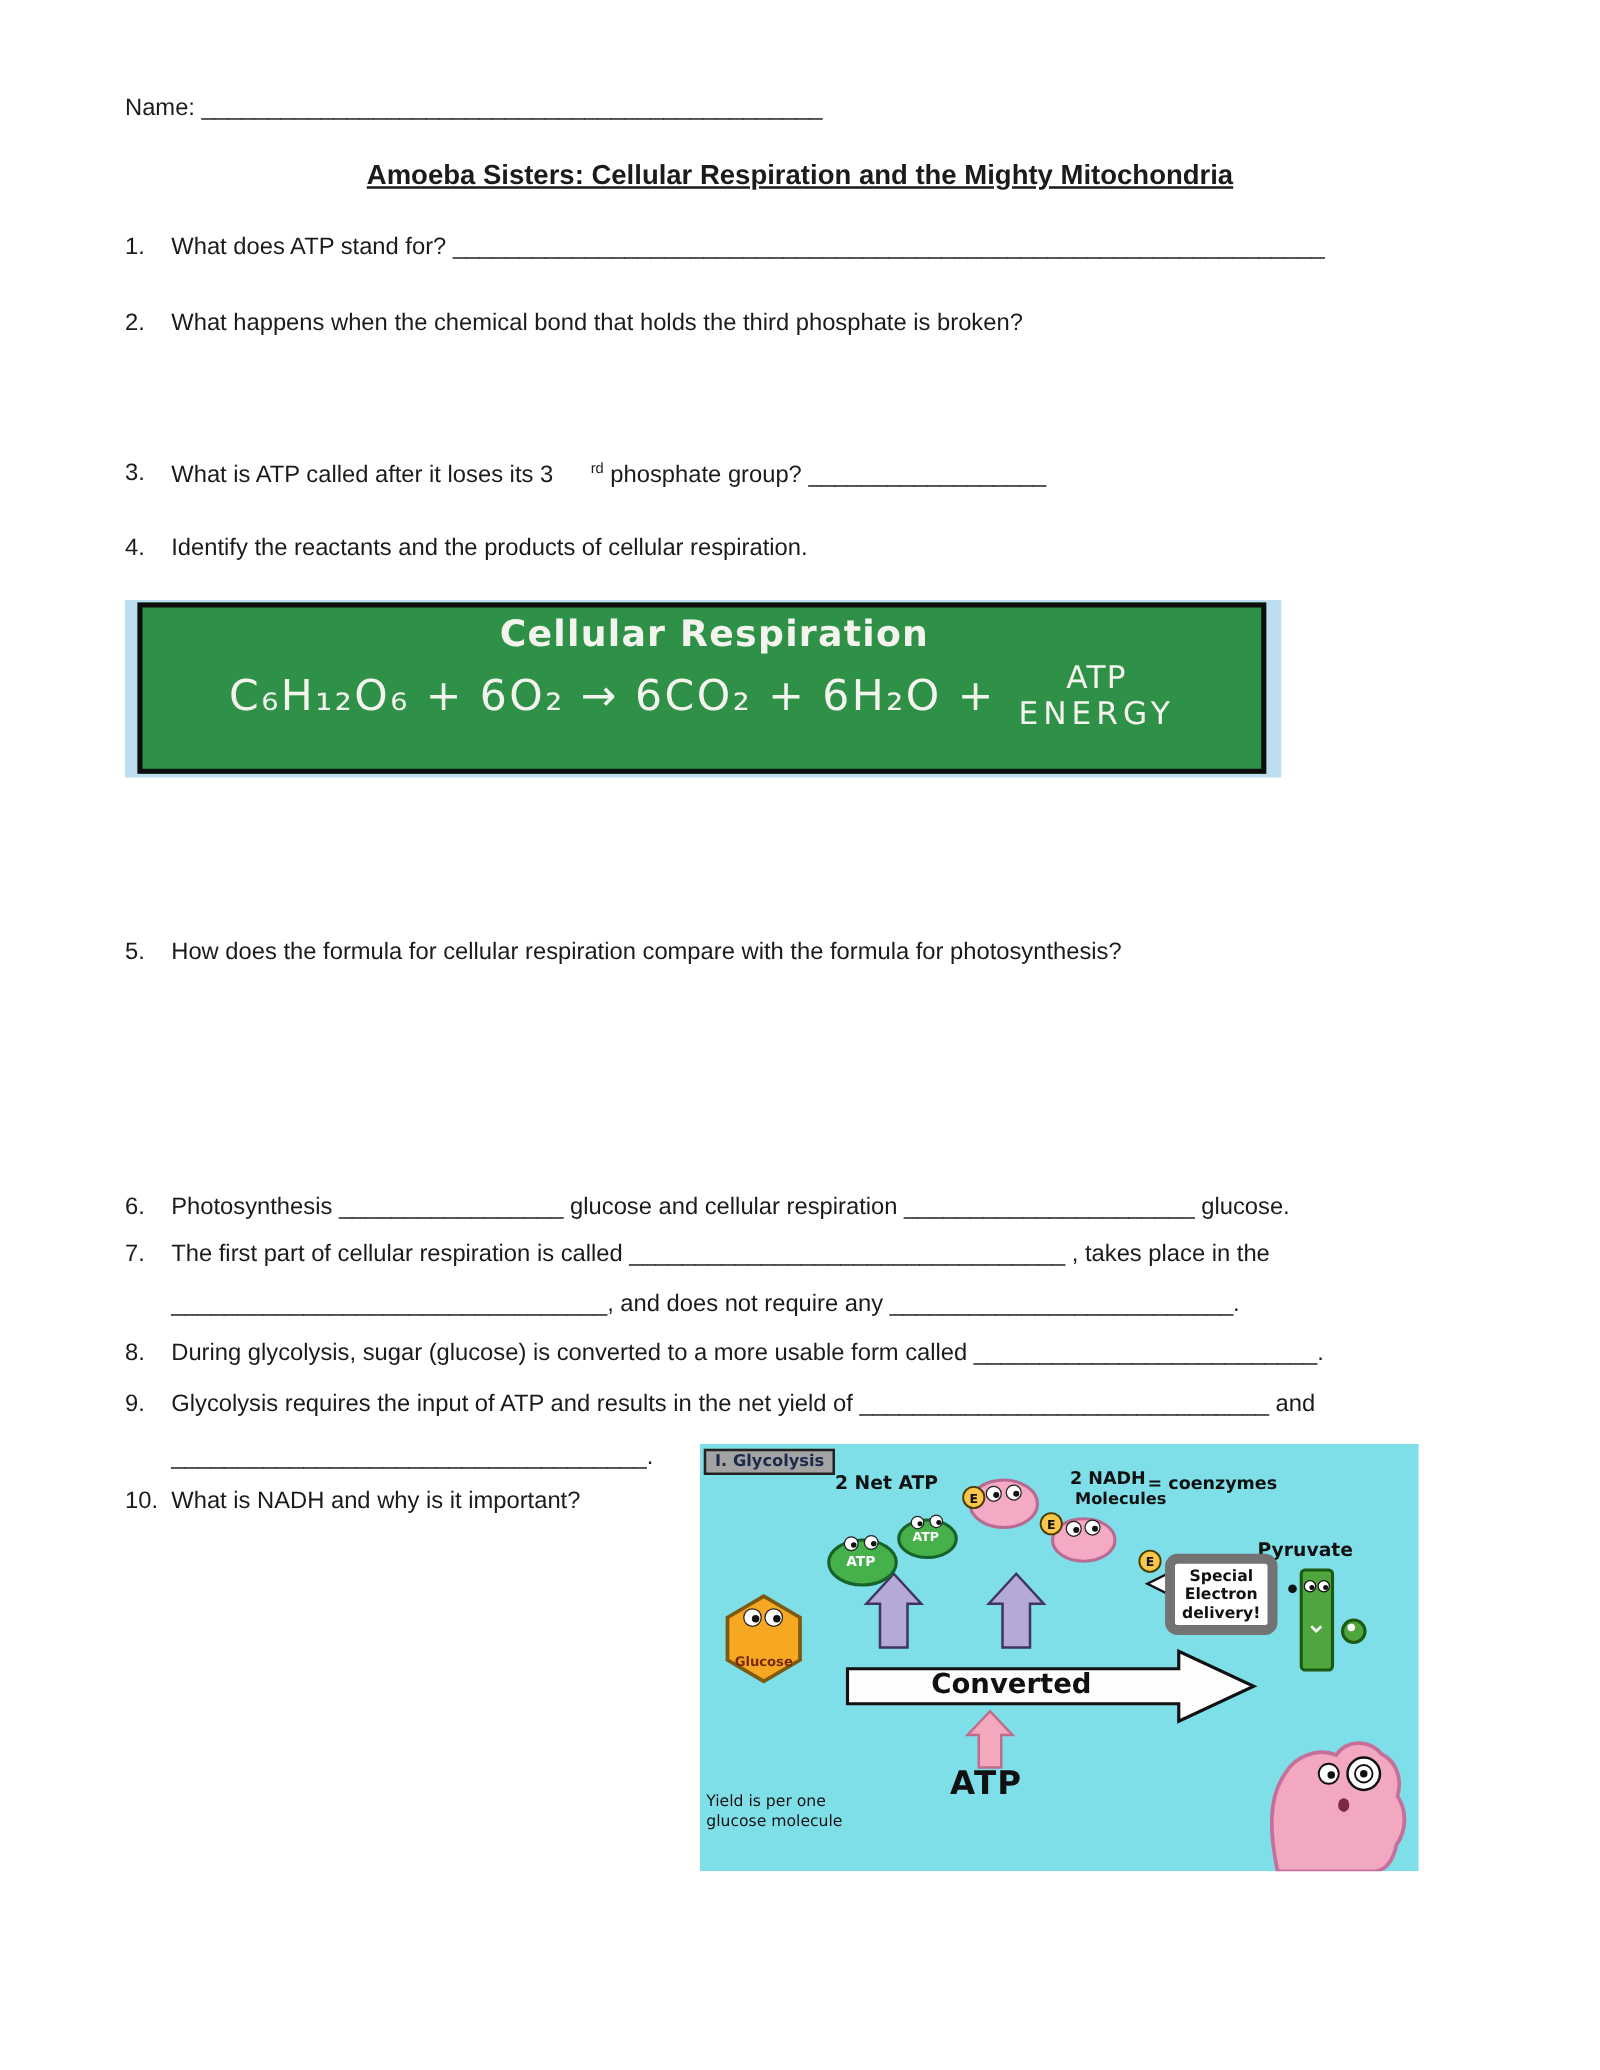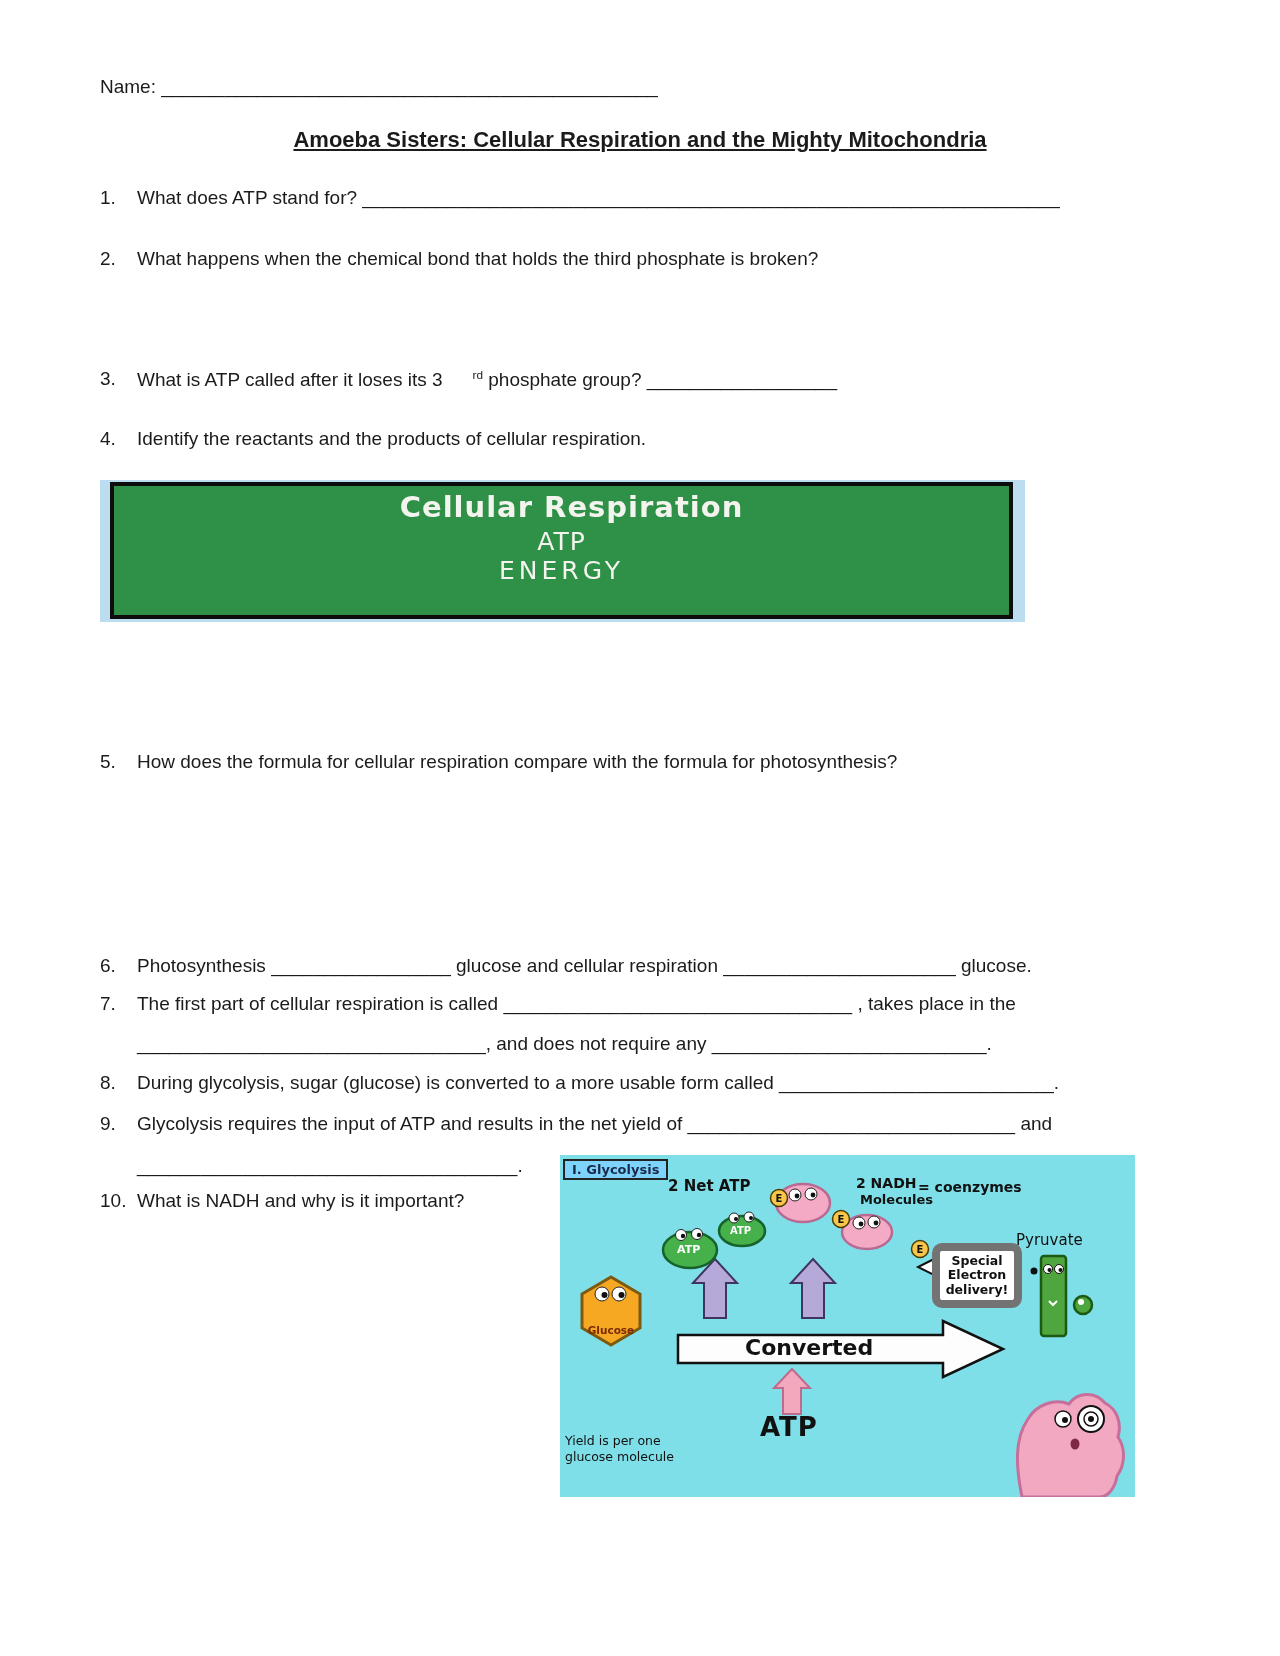--- a/index.html
+++ b/index.html
@@ -21,28 +21,28 @@
   .board{flex:1;margin:2px 12px 3px 10px;background:#2f9147;border:4px solid #0d0d0d;box-sizing:border-box;color:#f4f4ee;}
   .board-title{text-align:center;font-family:"DejaVu Sans",sans-serif;font-weight:700;font-size:29px;margin-top:4px;letter-spacing:1px;padding-left:20px;}
   .board-formula{display:flex;align-items:center;justify-content:center;gap:18px;font-family:"DejaVu Sans",sans-serif;font-size:34px;margin-top:4px;letter-spacing:2px;}
   .atp-stack{display:inline-flex;flex-direction:column;align-items:center;font-size:25px;line-height:1.15;letter-spacing:1px;}
   .atp-stack .energy{letter-spacing:4px;}
 
   
   .cartoon{left:560px;top:1155px;width:575px;height:342px;}
   .cartoon svg{position:absolute;left:0;top:0;}
   .ov{position:absolute;font-family:"DejaVu Sans",sans-serif;color:#111;}
-  .stage-label{left:3px;top:4px;background:#7dd3fc;border:2px solid #222;padding:1px 7px;font-weight:700;font-size:13px;color:#1c2a4a;}
+  .stage-label{left:3px;top:4px;background:#a3a3a3;border:2px solid #222;padding:1px 7px;font-weight:700;font-size:13px;color:#1c2a4a;}
   .net-atp{left:108px;top:22px;font-weight:700;font-size:15px;}
   .atp1{left:117px;top:88px;font-weight:700;font-size:11px;color:#fff;}
   .atp2{left:170px;top:70px;font-weight:700;font-size:10px;color:#fff;}
   .nadh1{left:296px;top:20px;font-weight:700;font-size:14px;}
   .nadh2{left:300px;top:37px;font-weight:700;font-size:13px;}
   .coenz{left:358px;top:24px;font-weight:700;font-size:14px;}
-  .pyru{left:456px;top:76px;font-weight:400;font-size:15px;}
+  .pyru{left:446px;top:76px;font-weight:700;font-size:15px;}
   .bubble{left:372px;top:88px;width:90px;background:#fff;border:8px solid #737373;border-radius:10px;padding:3px 2px;
           font-weight:700;font-size:12.5px;text-align:center;white-space:pre-line;line-height:1.15;box-sizing:border-box;}
   .converted{left:185px;top:180px;font-weight:700;font-size:22px;}
   .atp-big{left:200px;top:257px;font-weight:800;font-size:26px;letter-spacing:1px;}
   .yield{left:5px;top:278px;font-weight:400;font-size:12.5px;white-space:pre-line;line-height:1.3;}
   .glucose{left:24px;top:169px;width:54px;text-align:center;font-weight:700;font-size:10.5px;color:#7a2a00;}
   svg text.ebadge{font-family:"DejaVu Sans",sans-serif;font-size:10px;font-weight:700;text-anchor:middle;fill:#111;}
 </style>
 </head>
 <body>
@@ -69,20 +69,21 @@
 
   <div class="abs q" style="top:428px">
     <span class="qnum">4.</span>
     <span class="qtext">Identify the reactants and the products of cellular respiration.</span>
   </div>
 
   <div class="abs board-wrap">
     <div class="board">
       <div class="board-title">Cellular Respiration</div>
       <div class="board-formula">
+        <span>C₆H₁₂O₆  +  6O₂  →  6CO₂ +  6H₂O  +</span>
         <span class="atp-stack">
           <span>ATP</span>
           <span class="energy">ENERGY</span>
         </span>
       </div>
     </div>
   </div>
 
   <div class="abs q" style="top:751px">
     <span class="qnum">5.</span>

